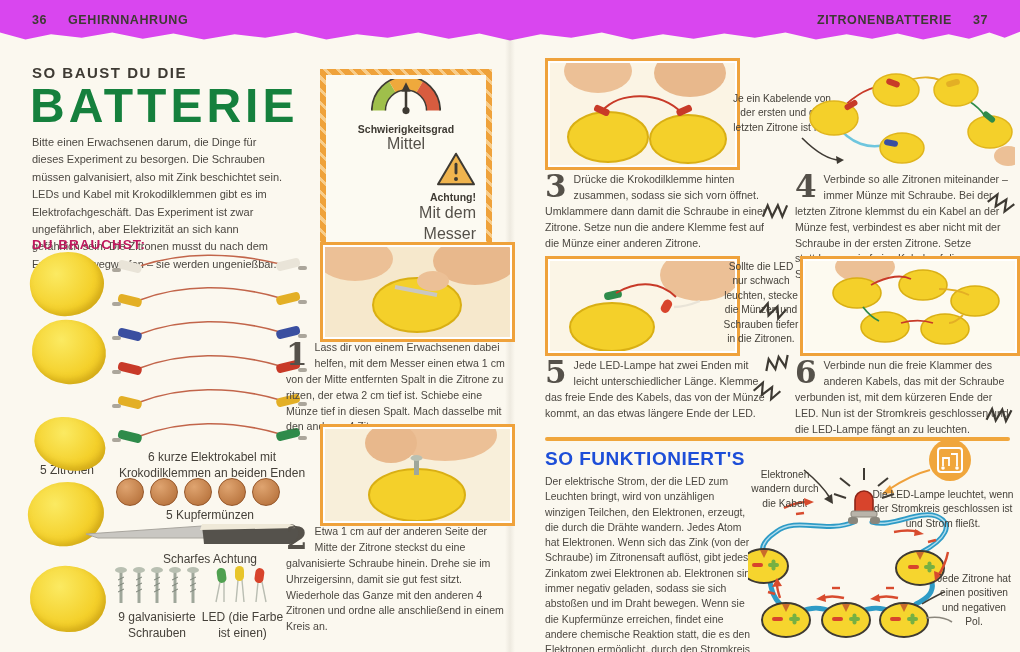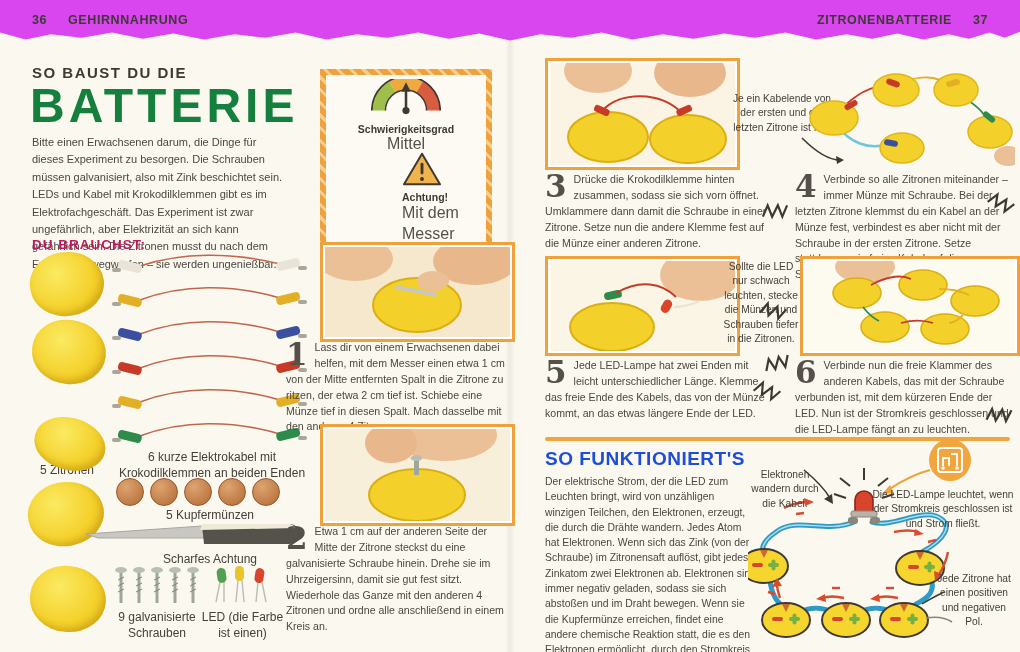--- a/index.html
+++ b/index.html
@@ -188,21 +188,21 @@
       <path d="M19,7.5 A26,26 0 0 1 45,7.5" stroke="#EFA93C" stroke-width="13" fill="none"></path>
       <path d="M45,7.5 A26,26 0 0 1 58,30" stroke="#D85C3F" stroke-width="13" fill="none"></path>
       <path d="M-0.5,30 A32.5,32.5 0 0 1 64.5,30" stroke="#3e3a33" stroke-width="1.6" fill="none"></path>
       <path d="M12.5,30 A19.5,19.5 0 0 1 51.5,30" stroke="#3e3a33" stroke-width="1.4" fill="none"></path>
       <line x1="32" y1="28" x2="32" y2="10" stroke="#3e3a33" stroke-width="2.4"></line>
       <polygon points="32,3 27.5,12 36.5,12" fill="#3e3a33"></polygon>
       <circle cx="32" cy="30" r="3.4" fill="#3e3a33"></circle>
     </svg>
     <div class="ib-label">Schwierigkeitsgrad</div>
     <div class="ib-val">Mittel</div>
-    <div style="position:absolute;left:76px;top:76px;width:74px;text-align:left;">
+    <div style="position:absolute;left:76px;top:76px;width:74px;text-align:right;">
       <svg width="40" height="36" viewBox="0 0 44 40">
         <polygon points="22,3 42,37 2,37" fill="#F0B44E" stroke="#3e3a33" stroke-width="2.2" stroke-linejoin="round"></polygon>
         <rect x="20.4" y="13" width="3.2" height="13" rx="1.6" fill="#3e3a33"></rect>
         <circle cx="22" cy="31" r="2.2" fill="#3e3a33"></circle>
       </svg>
       <div class="ib-label">Achtung!</div>
       <div class="ib-val" style="line-height:1.3;">Mit dem Messer sollte ein Erwach­sener schneiden!</div>
     </div>
   </div>
 

